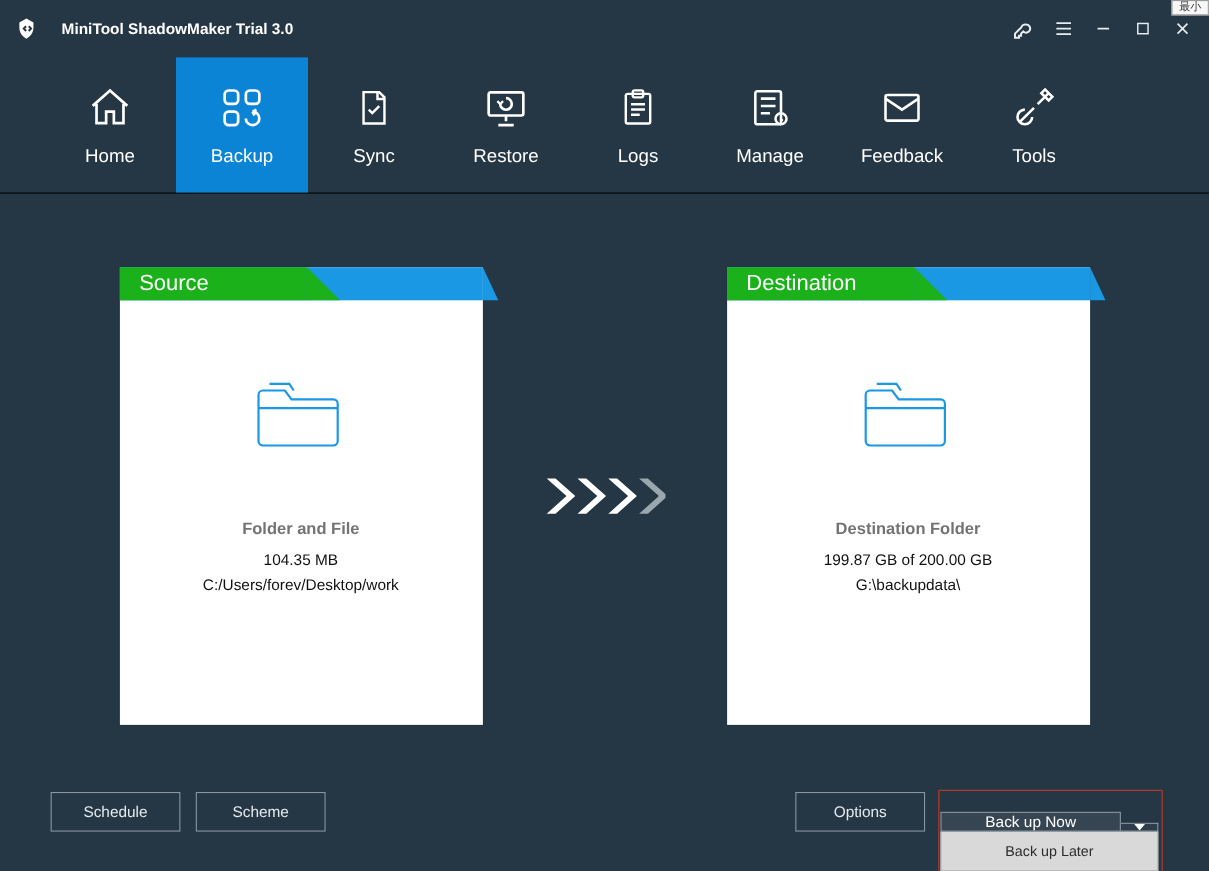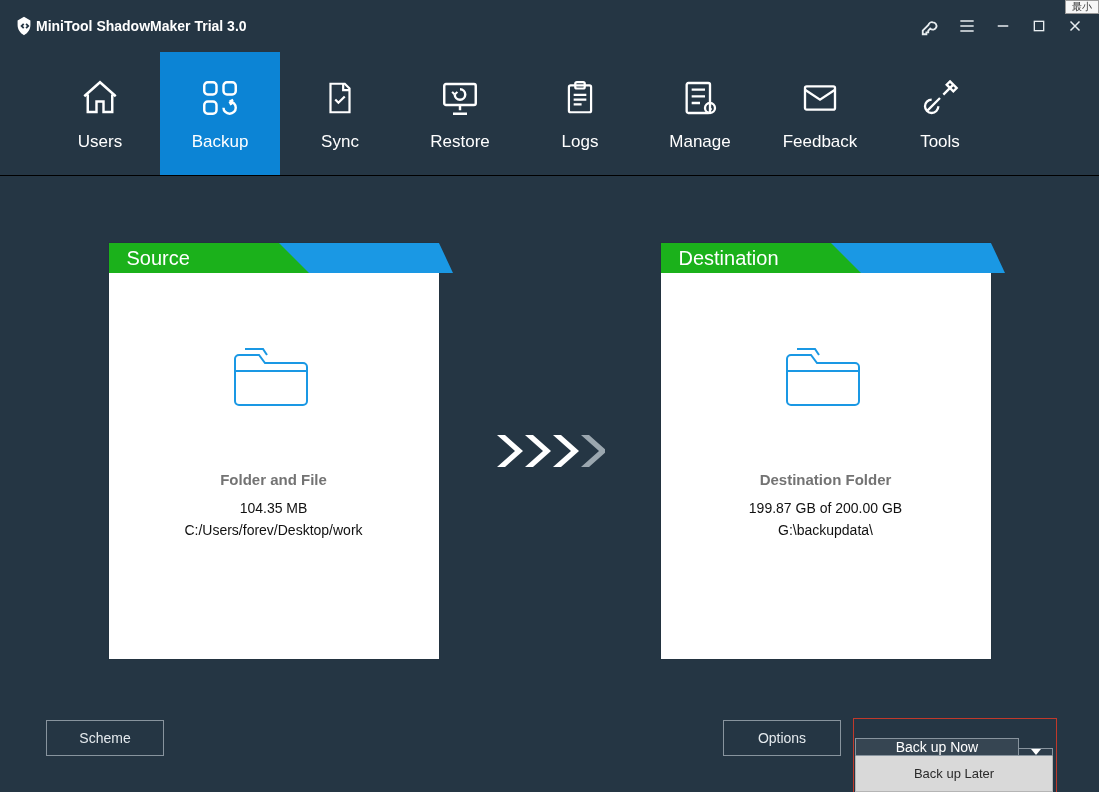--- a/index.html
+++ b/index.html
@@ -13,21 +13,21 @@
   }
   .titlebar {
     height: 52px;
     background: #253644;
     display: flex;
     align-items: center;
     justify-content: space-between;
     padding: 0 6px 0 12px;
     position: relative;
   }
-  .titlebar-left { display: flex; align-items: center; gap: 0; }
+  .titlebar-left { display: flex; align-items: center; gap: 20px; }
   .titlebar-logo { width: 24px; height: 24px; display:flex;align-items:center;justify-content:center; }
   .titlebar-title { color: #fff; font-size: 14px; font-weight: bold; }
   .titlebar-right { display: flex; align-items: center; gap: 0; }
   .tb-btn { width: 36px; height: 36px; display:flex;align-items:center;justify-content:center; cursor:pointer;}
   .badge-mini { position:absolute; top:0; right:0; width:34px; height:14px; background:#f7f7f7;border:1px solid #999; font-size:10px; line-height:12px; text-align:center; color:#333; }
   .navbar {
     height: 124px;
     background: #253644;
     display: flex;
     border-bottom: 1px solid #000;
@@ -179,21 +179,21 @@
   <div class="badge-mini">最小</div>
 </div>
 
 <div class="navbar">
   <div class="nav-item first">
     <span class="nav-icon">
       <svg width="42" height="42" viewBox="0 0 24 24">
           <path fill="none" stroke="#fff" stroke-width="1.4" d="M3 11l9-8 9 8M5 10v10h5v-6h4v6h5V10"></path>
         </svg>
     </span>
-    <span class="nav-label">Users</span>
+    <span class="nav-label">Home</span>
   </div>
   <div class="nav-item active">
     <span class="nav-icon">
       <svg width="42" height="42" viewBox="0 0 24 24">
           <g fill="none" stroke="#fff" stroke-width="1.4">
             <rect x="3" y="3" width="7" height="7" rx="2"></rect>
             <rect x="14" y="3" width="7" height="7" rx="2"></rect>
             <rect x="3" y="14" width="7" height="7" rx="2"></rect>
             <path d="M14 17.5a3.5 3.5 0 1 0 3.5-3.5M17.5 14l2-1m-2 1l1 2"></path>
           </g>
@@ -316,20 +316,21 @@
           </g>
         </svg>
     </div>
     <div class="panel-title">Destination Folder</div>
     <div class="panel-line1">199.87 GB of 200.00 GB</div>
     <div class="panel-line2">G:\backupdata\</div>
   </div>
 </div>
 
 <div class="footer">
+  <div class="btn">Schedule</div>
   <div class="btn">Scheme</div>
   <div class="footer-right">
     <div class="btn">Options</div>
     <div class="split-btn-wrap">
       <div class="split-btn">
         <div class="split-main">Back up Now</div>
         <div class="split-arrow">
           <svg width="10" height="6" viewBox="0 0 10 6">
               <path fill="#fff" d="M0 0h10L5 6z"></path>
             </svg>

